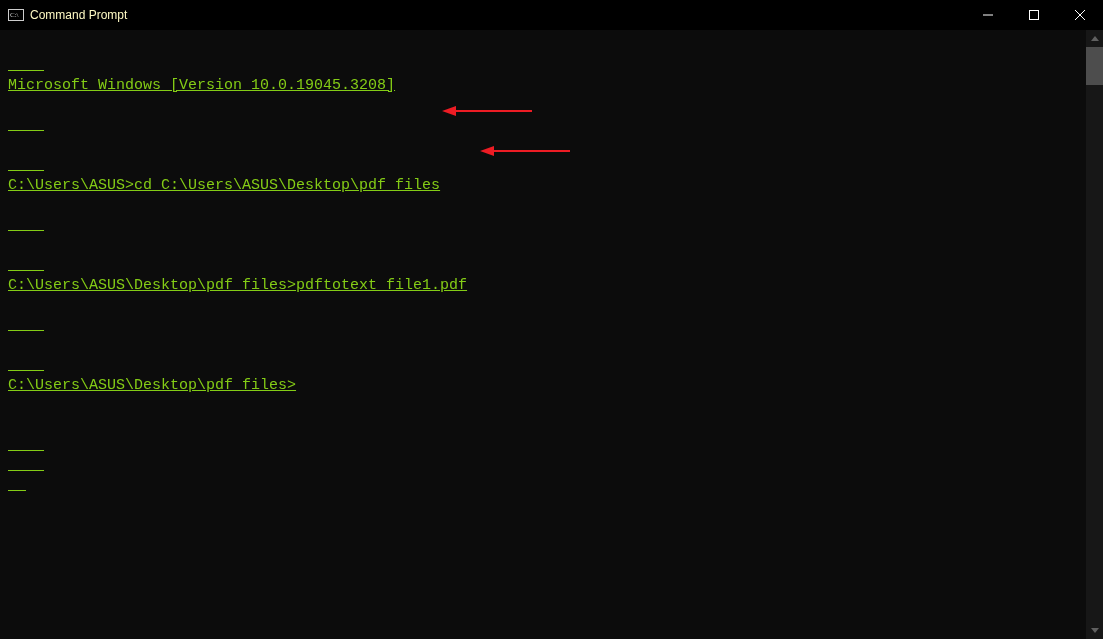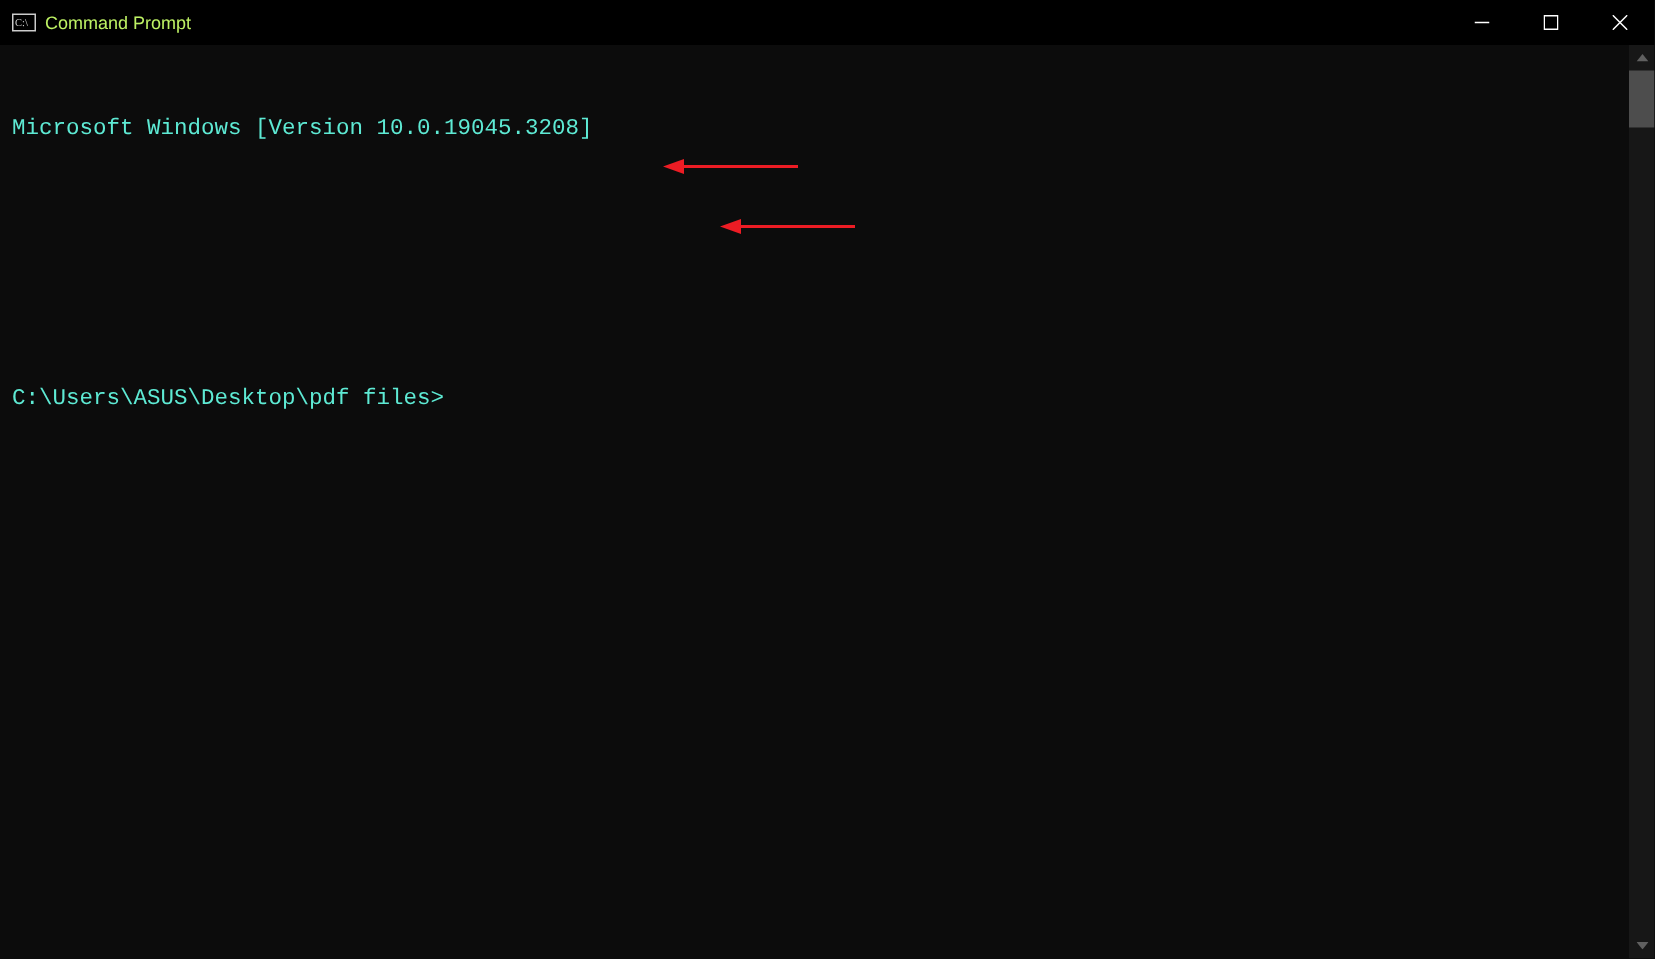--- a/index.html
+++ b/index.html
@@ -30,21 +30,21 @@
       width: 16px;
       height: 16px;
       display: flex;
       align-items: center;
       justify-content: center;
     }
     .app-icon svg { display: block; }
     .title-text {
       font-family: 'Segoe UI', Tahoma, sans-serif;
       font-size: 12px;
-      color: #bef264;
+      color: #fef9c3;
     }
     .titlebar-right {
       display: flex;
       height: 100%;
     }
     .win-btn {
       width: 46px;
       height: 30px;
       display: flex;
       align-items: center;
@@ -55,26 +55,27 @@
       cursor: pointer;
     }
     .content-wrapper {
       position: relative;
       height: calc(100% - 30px);
       display: flex;
     }
     .terminal {
       flex: 1;
       padding: 6px 8px;
-      color: #5eead4;
+      color: #84cc16;
       font-size: 15px;
       line-height: 20px;
       white-space: pre;
       overflow: hidden;
       position: relative;
+      text-decoration: underline;
     }
     .terminal .line { display: block; }
     .scrollbar-track {
       width: 17px;
       background: #171717;
       position: relative;
     }
     .scrollbar-up, .scrollbar-down {
       position: absolute;
       width: 17px;
@@ -132,21 +133,23 @@
         <line x1="10" y1="0" x2="0" y2="10" stroke="#ffffff" stroke-width="1"></line>
       </svg>
     </button>
   </div>
 </div>
 
 <div class="content-wrapper">
   <div class="terminal">
     <span class="line">Microsoft Windows [Version 10.0.19045.3208]</span>
     <span class="line"></span>
+    <span class="line"><span>C:\Users\ASUS&gt;</span><span>cd C:\Users\ASUS\Desktop\pdf files</span></span>
     <span class="line"></span>
+    <span class="line"><span>C:\Users\ASUS\Desktop\pdf files&gt;</span><span>pdftotext file1.pdf</span></span>
     <span class="line"></span>
     <span class="line"><span>C:\Users\ASUS\Desktop\pdf files&gt;</span></span>
 
     <svg class="annotation arrow1" width="90" height="16">
       <line x1="90" y1="8" x2="12" y2="8" stroke="#ed1c24" stroke-width="2"></line>
       <polygon points="0,8 14,3 14,13" fill="#ed1c24"></polygon>
     </svg>
     <svg class="annotation arrow2" width="90" height="16">
       <line x1="90" y1="8" x2="12" y2="8" stroke="#ed1c24" stroke-width="2"></line>
       <polygon points="0,8 14,3 14,13" fill="#ed1c24"></polygon>

